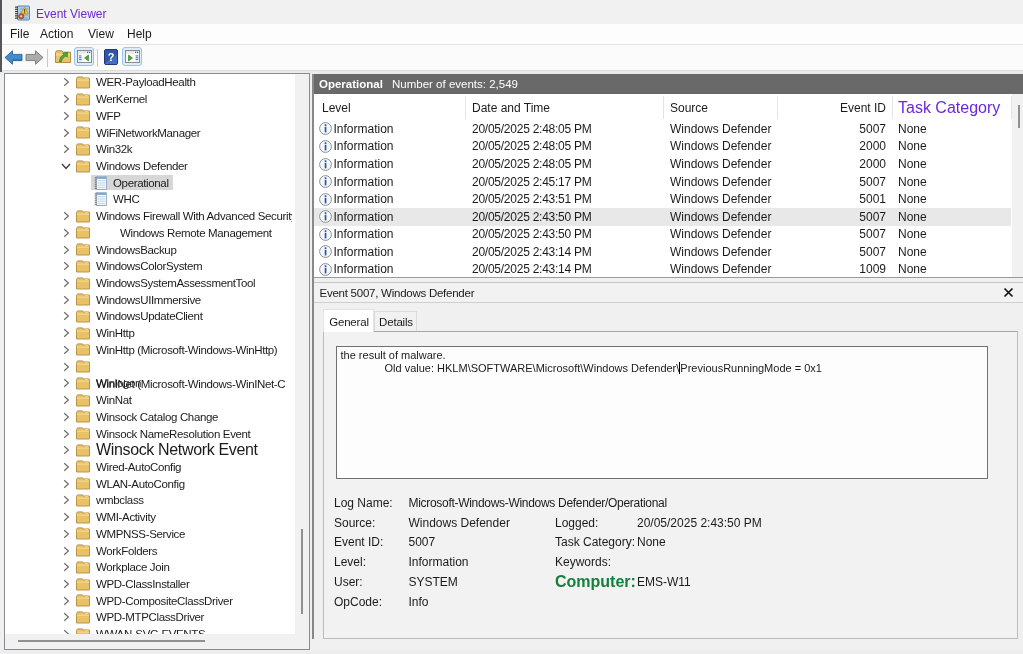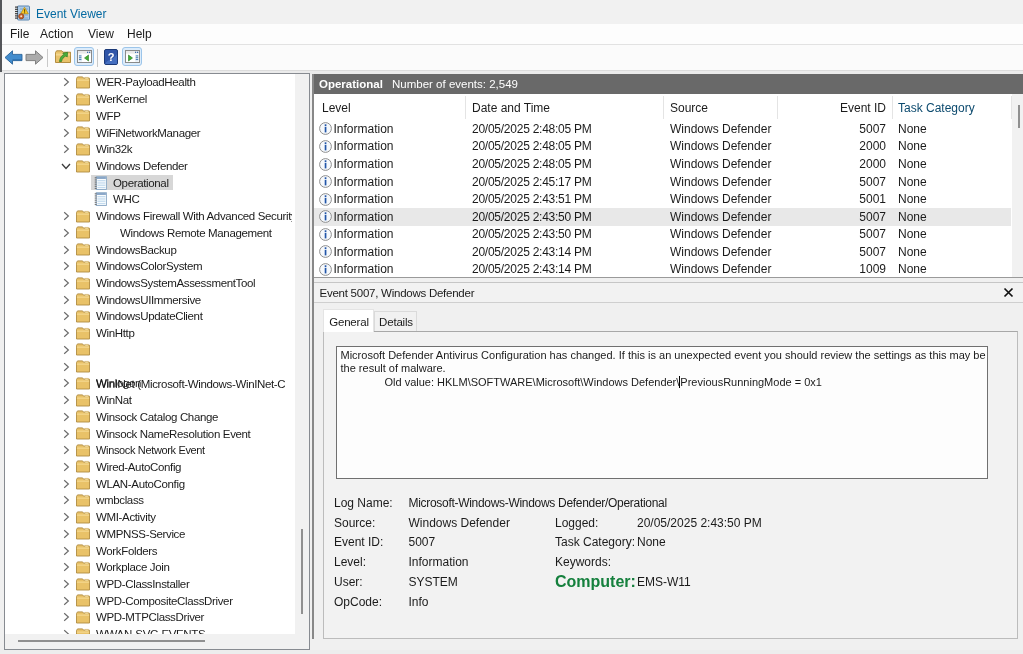--- a/index.html
+++ b/index.html
@@ -27,21 +27,21 @@
       <rect x="0" y="8.1" width="3" height="1.2"></rect>
       <rect x="0" y="10.3" width="3" height="1.2"></rect>
       <rect x="0" y="12.5" width="3" height="1.2"></rect>
     </g>
 <path d="M9.5 2.2 L13.3 8.8 L5.7 8.8 Z" fill="#f8c825" stroke="#b98d12" stroke-width="0.7"></path>
 <rect x="9.1" y="4.2" width="1" height="2.6" fill="#5a4300"></rect>
     <rect x="9.1" y="7.3" width="1" height="1" fill="#5a4300"></rect>
 <circle cx="6.2" cy="11.3" r="2.6" fill="#c9622d" stroke="#8d3c14" stroke-width="0.7"></circle>
 <circle cx="6.2" cy="11.3" r="1" fill="#f6e2c8"></circle>
 </svg>
-<div class="t" style="left:36px;top:5px;height:18px;line-height:18px;font-size:12px;color:#0369a1;font-weight:normal;">Event Viewer</div>
+<div class="t" style="left:36px;top:5px;height:18px;line-height:18px;font-size:12px;color:#6d28d9;font-weight:normal;">Event Viewer</div>
 <div class="t" style="left:10px;top:25px;height:18px;line-height:18px;font-size:12px;color:#1b1b1b;font-weight:normal;">File</div>
 <div class="t" style="left:40px;top:25px;height:18px;line-height:18px;font-size:12px;color:#1b1b1b;font-weight:normal;">Action</div>
 <div class="t" style="left:88px;top:25px;height:18px;line-height:18px;font-size:12px;color:#1b1b1b;font-weight:normal;">View</div>
 <div class="t" style="left:127px;top:25px;height:18px;line-height:18px;font-size:12px;color:#1b1b1b;font-weight:normal;">Help</div>
 <svg class="a" style="left:4px;top:50px" width="19" height="15" viewBox="0 0 19 15">
 <path d="M1 7.5 L8.5 0.8 L8.5 4.4 L18 4.4 L18 10.6 L8.5 10.6 L8.5 14.2 Z" fill="#428ccd" stroke="#2a6399" stroke-width="0.9"></path>
 <path d="M8.5 10.6 L18 10.6 L18 9 L8.5 9 Z" fill="#2b6aa8" opacity="0.7"></path>
 </svg>
 <svg class="a" style="left:25px;top:50px" width="19" height="15" viewBox="0 0 19 15">
 <path d="M18 7.5 L10.5 0.8 L10.5 4.4 L1 4.4 L1 10.6 L10.5 10.6 L10.5 14.2 Z" fill="#ababab" stroke="#777777" stroke-width="0.9"></path>
@@ -250,20 +250,21 @@
 </svg>
 <div class="t" style="left:91px;top:250.2px;height:18px;line-height:18px;font-size:11.5px;letter-spacing:-0.35px;">WinHttp</div>
 <svg class="a" style="left:57px;top:270.9px" width="8" height="10" viewBox="0 0 8 10">
 <path d="M2.2 1.2 L6.4 5 L2.2 8.8" fill="none" stroke="#6a6a6a" stroke-width="1.15"></path>
 </svg>
 <svg class="a" style="left:71px;top:269.4px" width="14" height="13" viewBox="0 0 14 13">
 <path d="M0.5 2.5 L0.5 12 L13.5 12 L13.5 2.2 L7.6 2.2 L6.6 0.9 L1.5 0.9 Z" fill="#e9c268" stroke="#b08c42" stroke-width="0.9"></path>
 <path d="M8.8 1.4 h3.6 v1.6 H8.8 Z" fill="#f6e3a9" stroke="#c8a45a" stroke-width="0.5"></path>
 <path d="M0.9 3.4 h12.2 v1.6 H0.9 Z" fill="#f2d386"></path>
 </svg>
+<div class="t" style="left:91px;top:266.9px;height:18px;line-height:18px;font-size:11.5px;letter-spacing:-0.35px;">WinHttp (Microsoft-Windows-WinHttp)</div>
 <svg class="a" style="left:57px;top:287.6px" width="8" height="10" viewBox="0 0 8 10">
 <path d="M2.2 1.2 L6.4 5 L2.2 8.8" fill="none" stroke="#6a6a6a" stroke-width="1.15"></path>
 </svg>
 <svg class="a" style="left:71px;top:286.1px" width="14" height="13" viewBox="0 0 14 13">
 <path d="M0.5 2.5 L0.5 12 L13.5 12 L13.5 2.2 L7.6 2.2 L6.6 0.9 L1.5 0.9 Z" fill="#e9c268" stroke="#b08c42" stroke-width="0.9"></path>
 <path d="M8.8 1.4 h3.6 v1.6 H8.8 Z" fill="#f6e3a9" stroke="#c8a45a" stroke-width="0.5"></path>
 <path d="M0.9 3.4 h12.2 v1.6 H0.9 Z" fill="#f2d386"></path>
 </svg>
 <div class="t" style="left:91px;top:269px;height:18px;line-height:18px;font-size:11.5px;letter-spacing:-0.35px;margin-top:32px;">WinINet (Microsoft-Windows-WinINet-C</div>
 <svg class="a" style="left:57px;top:304.3px" width="8" height="10" viewBox="0 0 8 10">
@@ -303,21 +304,21 @@
 </svg>
 <div class="t" style="left:91px;top:350.5px;height:18px;line-height:18px;font-size:11.5px;letter-spacing:-0.35px;">Winsock NameResolution Event</div>
 <svg class="a" style="left:57px;top:371.2px" width="8" height="10" viewBox="0 0 8 10">
 <path d="M2.2 1.2 L6.4 5 L2.2 8.8" fill="none" stroke="#6a6a6a" stroke-width="1.15"></path>
 </svg>
 <svg class="a" style="left:71px;top:369.7px" width="14" height="13" viewBox="0 0 14 13">
 <path d="M0.5 2.5 L0.5 12 L13.5 12 L13.5 2.2 L7.6 2.2 L6.6 0.9 L1.5 0.9 Z" fill="#e9c268" stroke="#b08c42" stroke-width="0.9"></path>
 <path d="M8.8 1.4 h3.6 v1.6 H8.8 Z" fill="#f6e3a9" stroke="#c8a45a" stroke-width="0.5"></path>
 <path d="M0.9 3.4 h12.2 v1.6 H0.9 Z" fill="#f2d386"></path>
 </svg>
-<div class="t" style="left:91px;top:367.2px;height:18px;line-height:18px;font-size:11px;letter-spacing:-0.35px;">Winsock Network Event</div>
+<div class="t" style="left:91px;top:367.2px;height:18px;line-height:18px;font-size:16px;letter-spacing:-0.35px;">Winsock Network Event</div>
 <svg class="a" style="left:57px;top:387.9px" width="8" height="10" viewBox="0 0 8 10">
 <path d="M2.2 1.2 L6.4 5 L2.2 8.8" fill="none" stroke="#6a6a6a" stroke-width="1.15"></path>
 </svg>
 <svg class="a" style="left:71px;top:386.4px" width="14" height="13" viewBox="0 0 14 13">
 <path d="M0.5 2.5 L0.5 12 L13.5 12 L13.5 2.2 L7.6 2.2 L6.6 0.9 L1.5 0.9 Z" fill="#e9c268" stroke="#b08c42" stroke-width="0.9"></path>
 <path d="M8.8 1.4 h3.6 v1.6 H8.8 Z" fill="#f6e3a9" stroke="#c8a45a" stroke-width="0.5"></path>
 <path d="M0.9 3.4 h12.2 v1.6 H0.9 Z" fill="#f2d386"></path>
 </svg>
 <div class="t" style="left:91px;top:383.9px;height:18px;line-height:18px;font-size:11.5px;letter-spacing:-0.35px;">Wired-AutoConfig</div>
 <svg class="a" style="left:57px;top:404.6px" width="8" height="10" viewBox="0 0 8 10">
@@ -417,21 +418,21 @@
 <div class="t" style="left:392px;top:75px;height:18px;line-height:18px;font-size:11.5px;color:#ffffff;font-weight:normal;">Number of events: 2,549</div>
 <div class="a" style="left:313.5px;top:94px;width:709.5px;height:183.5px;background:#ffffff;"></div>
 <div class="a" style="left:464.5px;top:96px;width:1px;height:23px;background:#e4e4e4;"></div>
 <div class="a" style="left:663px;top:96px;width:1px;height:23px;background:#e4e4e4;"></div>
 <div class="a" style="left:777px;top:96px;width:1px;height:23px;background:#e4e4e4;"></div>
 <div class="a" style="left:891.5px;top:96px;width:1px;height:23px;background:#e4e4e4;"></div>
 <div class="a" style="left:1010.5px;top:96px;width:1px;height:23px;background:#e4e4e4;"></div>
 <div class="t" style="left:322px;top:99px;height:18px;line-height:18px;font-size:12px;color:#1b1b1b;font-weight:normal;">Level</div>
 <div class="t" style="left:472px;top:99px;height:18px;line-height:18px;font-size:12px;color:#1b1b1b;font-weight:normal;">Date and Time</div>
 <div class="t" style="left:670px;top:99px;height:18px;line-height:18px;font-size:12px;color:#1b1b1b;font-weight:normal;">Source</div>
-<div class="t" style="left:898px;top:99px;height:18px;line-height:18px;font-size:12px;color:#0c4a6e;font-weight:normal;">Task Category</div>
+<div class="t" style="left:898px;top:99px;height:18px;line-height:18px;font-size:16px;color:#6d28d9;font-weight:normal;">Task Category</div>
 <div class="a" style="left:777px;top:99px;width:109px;height:18px;">
     <div class="t" style="right:0;top:0;height:18px;line-height:18px;position:absolute;">Event ID</div>
   </div>
 <div class="a" style="left:313.5px;top:120.2px;width:697px;height:156.8px;overflow:hidden;">
 <svg class="a" style="left:5.5px;top:2.3px" width="13" height="13" viewBox="0 0 13 13">
 <circle cx="6.5" cy="6.5" r="5.9" fill="#f6f9fc" stroke="#8f8f8f" stroke-width="1"></circle>
 <rect x="5.7" y="2.3" width="1.7" height="1.7" fill="#2155a8"></rect>
 <rect x="5.7" y="4.8" width="1.7" height="5.6" fill="#2155a8"></rect>
 </svg>
 <div class="t" style="left:20px;top:-0.2px;height:18px;line-height:18px;">Information</div>
@@ -531,21 +532,20 @@
 </svg>
 <div class="a" style="left:323px;top:331px;width:695px;height:307.5px;background:#f2f2f2;border:1px solid #bcbcbc;border-top-color:#a8a8a8;"></div>
 <div class="a" style="left:373.5px;top:311px;width:43px;height:20px;background:#f1f1f1;border:1px solid #dadada;border-bottom:none;">
     <div class="t" style="left:0;top:1px;width:43px;height:18px;line-height:18px;text-align:center;font-size:11.5px;letter-spacing:-0.2px;">Details</div>
   </div>
 <div class="a" style="left:323px;top:308.5px;width:50.5px;height:23.5px;background:#ffffff;border:1px solid #e4e4e4;border-bottom:none;">
     <div class="t" style="left:0;top:3px;width:50px;height:18px;line-height:18px;text-align:center;font-size:11.5px;letter-spacing:-0.2px;">General</div>
   </div>
 <div class="a" style="left:336px;top:345.5px;width:652px;height:133px;background:#fdfdfd;border:1px solid #707070;"></div>
 <div class="a" style="left:340.5px;top:348.5px;font-size:11px;color:#1b1b1b;line-height:13.6px;white-space:nowrap;">
-<div>Microsoft Defender Antivirus Configuration has changed. If this is an unexpected event you should review the settings as this may be</div>
 <div>the result of malware.</div>
 <div style="padding-left:44px;">Old value: HKLM\SOFTWARE\Microsoft\Windows Defender\<span style="border-left:1px solid #000;margin-left:0px;"></span>PreviousRunningMode = 0x1</div>
 </div>
 <div class="t" style="left:334px;top:494.0px;height:18px;line-height:18px;font-size:12px;color:#1b1b1b;font-weight:normal;">Log Name:</div>
 <div class="t" style="left:408.5px;top:494.0px;height:18px;line-height:18px;font-size:12px;color:#1b1b1b;font-weight:normal;letter-spacing:-0.3px;">Microsoft-Windows-Windows Defender/Operational</div>
 <div class="t" style="left:334px;top:513.7px;height:18px;line-height:18px;font-size:12px;color:#1b1b1b;font-weight:normal;">Source:</div>
 <div class="t" style="left:408.5px;top:513.7px;height:18px;line-height:18px;font-size:12px;color:#1b1b1b;font-weight:normal;">Windows Defender</div>
 <div class="t" style="left:555px;top:513.7px;height:18px;line-height:18px;font-size:12px;color:#1b1b1b;font-weight:normal;">Logged:</div>
 <div class="t" style="left:637px;top:513.7px;height:18px;line-height:18px;font-size:12px;color:#1b1b1b;font-weight:normal;">20/05/2025 2:43:50 PM</div>
 <div class="t" style="left:334px;top:533.4000000000001px;height:18px;line-height:18px;font-size:12px;color:#1b1b1b;font-weight:normal;">Event ID:</div>

